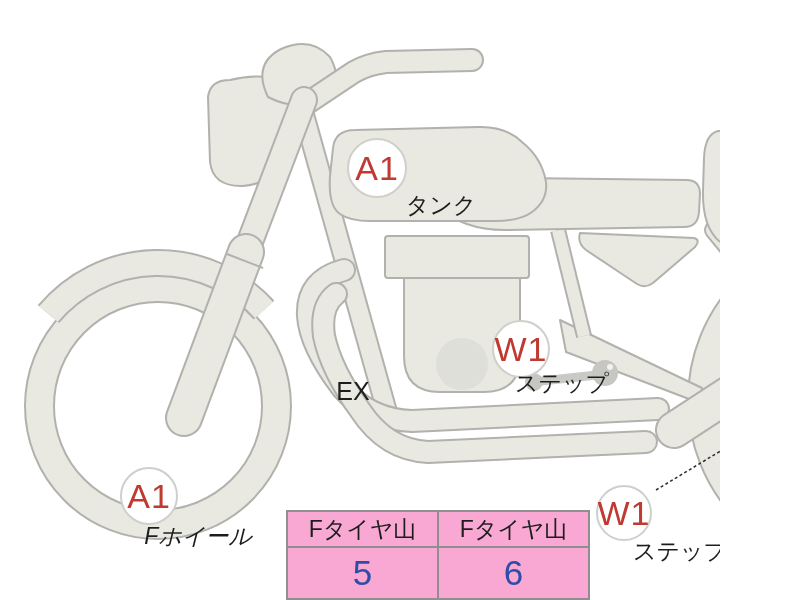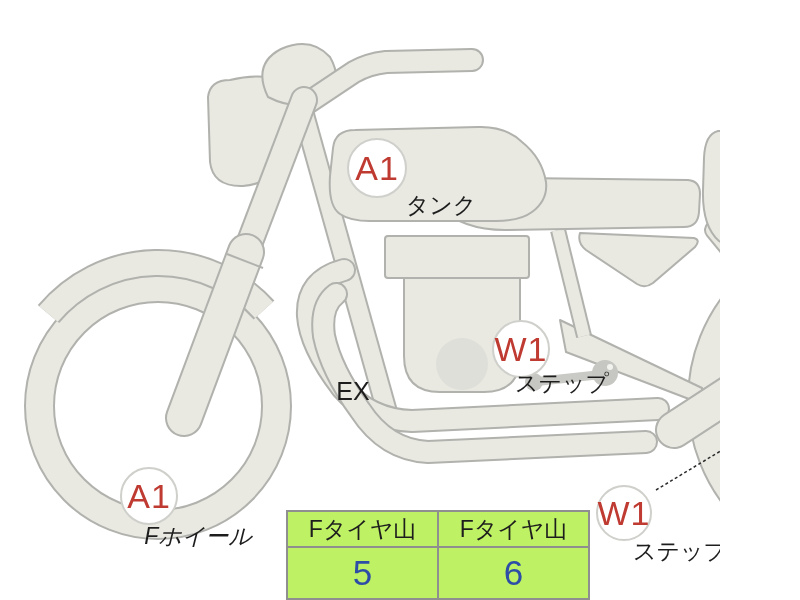--- a/index.html
+++ b/index.html
@@ -25,21 +25,21 @@
     color:#1d1d1d;font-size:23px;line-height:1.1;white-space:nowrap;
   }
   .l-tank  {left:441px;top:193px;}
   .l-ex    {left:330px;top:378px;font-size:25px;margin-left:23px;}
   .l-step  {left:562px;top:371px;}
   .l-fwheel{left:198px;top:524px;font-style:italic;}
   .l-saile {left:680px;top:539px;}
   
   .tire-table{
     position:absolute;left:286px;top:510px;width:304px;height:86px;
-    border-collapse:collapse;table-layout:fixed;background:#bef264;
+    border-collapse:collapse;table-layout:fixed;background:#f9a8d4;
   }
   .tire-table td{
     border:2px solid #8f8f8f;text-align:center;vertical-align:middle;padding:0;
   }
   .tire-table .th-cell{height:34px;font-size:23px;color:#1d1d1d;}
   .tire-table .val-cell{height:50px;font-size:35px;color:#2e4da6;}
 </style>
 </head>
 <body>
 

